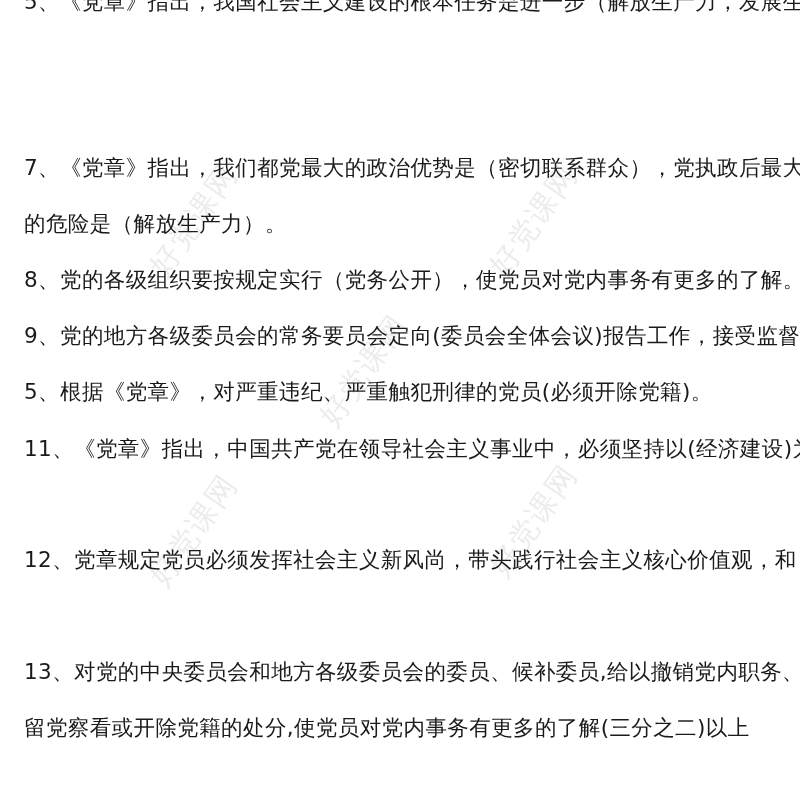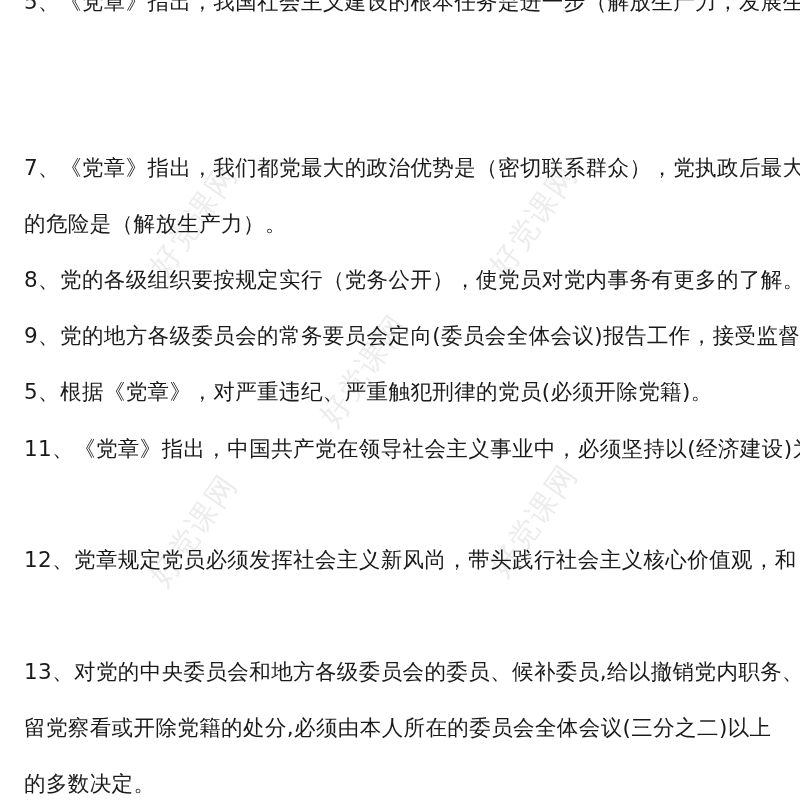--- a/index.html
+++ b/index.html
@@ -53,16 +53,15 @@
 
   <div class="line" style="top:-11px;">5、《党章》指出，我国社会主义建设的根本任务是进一步（解放生产力，发展生</div>
   <div class="line" style="top:155px;">7、《党章》指出，我们都党最大的政治优势是（密切联系群众），党执政后最大</div>
   <div class="line" style="top:211px;">的危险是（解放生产力）。</div>
   <div class="line" style="top:267px;">8、党的各级组织要按规定实行（党务公开），使党员对党内事务有更多的了解。</div>
   <div class="line" style="top:323px;">9、党的地方各级委员会的常务要员会定向(委员会全体会议)报告工作，接受监督。</div>
   <div class="line" style="top:379px;">5、根据《党章》，对严重违纪、严重触犯刑律的党员(必须开除党籍)。</div>
   <div class="line" style="top:436px;">11、《党章》指出，中国共产党在领导社会主义事业中，必须坚持以(经济建设)为</div>
   <div class="line" style="top:547px;">12、党章规定党员必须发挥社会主义新风尚，带头践行社会主义核心价值观，和</div>
   <div class="line" style="top:659px;">13、对党的中央委员会和地方各级委员会的委员、候补委员,给以撤销党内职务、</div>
-  <div class="line" style="top:715px;">留党察看或开除党籍的处分,必须由本人所在的委员会全体会议(三分之二)以上</div>
-  <div class="line" style="top:771px;">的多数决定。</div>
+  <div class="line" style="top:715px;">留党察看或开除党籍的处分,使党员对党内事务有更多的了解(三分之二)以上</div>
 
 </div>
 
 </body></html>

